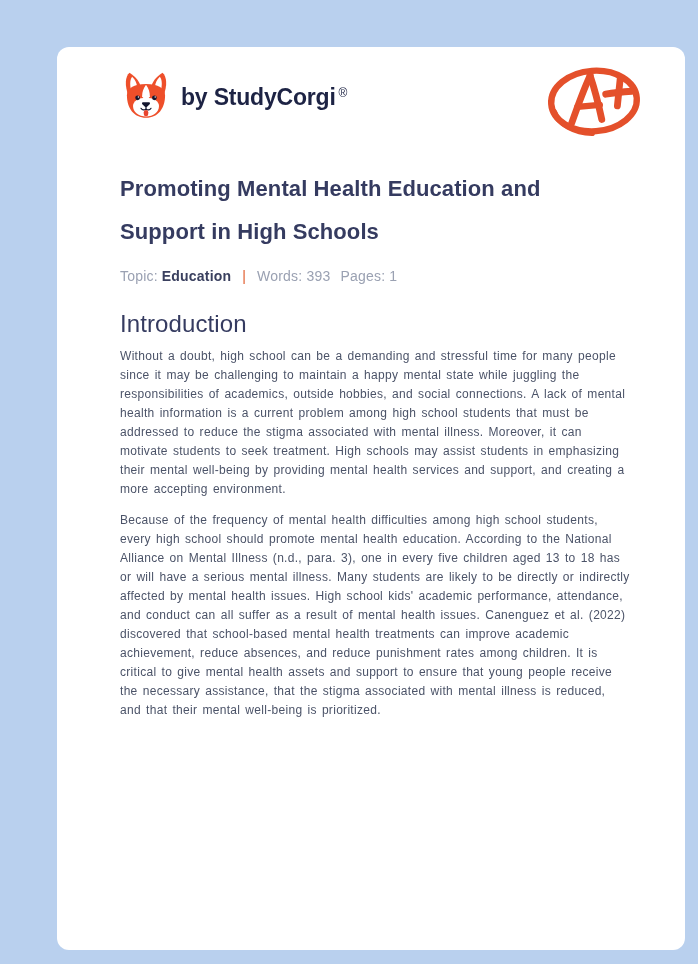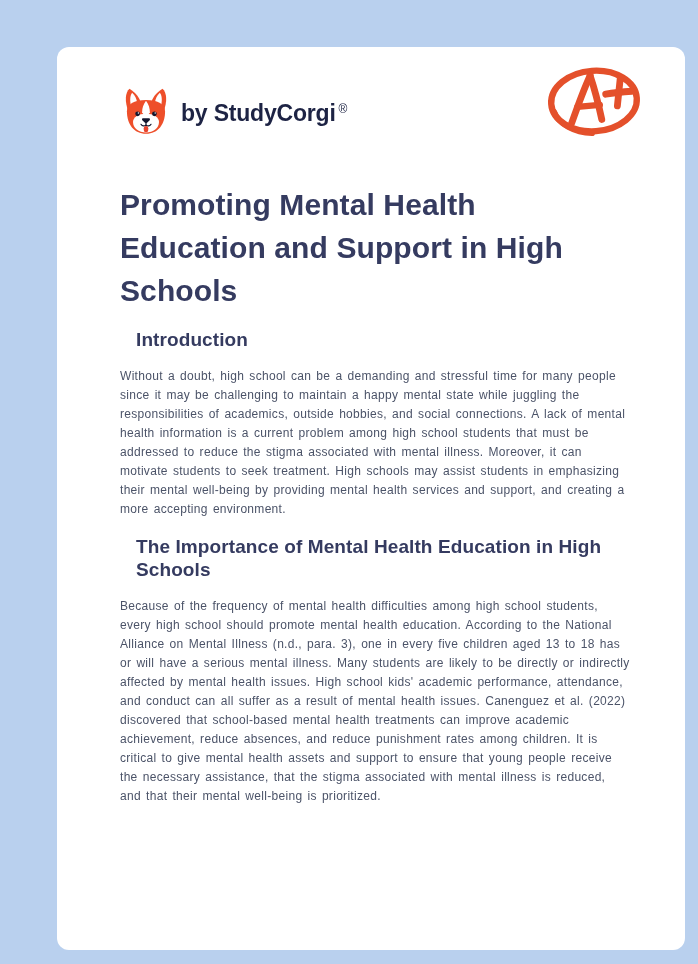--- a/index.html
+++ b/index.html
@@ -9,21 +9,21 @@
     font-family: "Liberation Sans", "DejaVu Sans", sans-serif;
     background: #b9d0ee;
     position: relative;
   }
   .page-card {
     position: absolute;
     left: 57px; top: 47px;
     width: 628px; height: 903px;
     background: #ffffff;
     border-radius: 12px;
-    padding: 40px 54px 0 63px;
+    padding: 24px 54px 0 63px;
     overflow: visible;
   }
   .logo-row {
     display: flex;
     align-items: center;
     height: 52px;
   }
   .corgi-icon { width: 52px; height: 52px; flex: 0 0 auto; }
   .logo-text {
     margin-left: 9px;
@@ -42,21 +42,21 @@
     margin-left: 3px;
   }
   .grade-badge {
     position: absolute;
     top: 16px; right: 42px;
     width: 98px; height: 76px;
   }
   .doc-title {
     margin-top: 44px;
     max-width: 462px;
-    font-size: 30px;
+    font-size: 22px;
     line-height: 43px;
     font-weight: 700;
     color: #353b60;
     letter-spacing: 0.1px;
   }
   .meta-row {
     margin: 14px 0 27px 0;
     font-size: 14px;
     line-height: 18px;
     color: #9aa1b2;
@@ -68,26 +68,26 @@
     margin-left: 4px;
     text-decoration: none;
     cursor: pointer;
   }
   .meta-separator {
     color: #e05a2b;
     margin: 0 11px;
   }
   .meta-words { margin-right: 10px; }
   .section-heading {
-    font-size: 19px;
+    font-size: 24px;
     line-height: 23px;
-    font-weight: 700;
+    font-weight: 400;
     color: #353b60;
     letter-spacing: 0.1px;
-    margin: 16px;
+    margin: 0;
   }
   .body-paragraph {
     margin: 12px 0 3px 0;
     font-size: 12px;
     line-height: 19px;
     color: #4b5368;
     letter-spacing: 0.3px;
     word-spacing: 1.5px;
   }
 </style>
@@ -135,21 +135,23 @@
       <path d="M46,13 C51,28 55,44 58,58" stroke-width="7"></path>
       <path d="M33,45 L56,43" stroke-width="6.5"></path>
 
       <path d="M62,32 C70,30.5 80,29.5 89,29" stroke-width="7"></path>
       <path d="M77,15 C76,24 75,34 74,44" stroke-width="7"></path>
     </g>
   </svg>
 
   <h1 class="doc-title">Promoting Mental Health Education and Support in High Schools</h1>
 
+  <div class="meta-row">
+    <span>Topic:</span><a class="topic-value">Education</a><span class="meta-separator">|</span><span class="meta-words"><span>Words:</span> <span>393</span></span><span><span>Pages:</span> <span>1</span></span>
+  </div>
 
   <div id="article-sections">
       <h2 class="section-heading">Introduction</h2>
       <p class="body-paragraph">Without a doubt, high school can be a demanding and stressful time for many people since it may be challenging to maintain a happy mental state while juggling the responsibilities of academics, outside hobbies, and social connections. A lack of mental health information is a current problem among high school students that must be addressed to reduce the stigma associated with mental illness. Moreover, it can motivate students to seek treatment. High schools may assist students in emphasizing their mental well-being by providing mental health services and support, and creating a more accepting environment.</p>
-      <h2 class="section-heading">The Importance of Mental Health Education in High Schools</h2>
       <p class="body-paragraph">Because of the frequency of mental health difficulties among high school students, every high school should promote mental health education. According to the National Alliance on Mental Illness (n.d., para. 3), one in every five children aged 13 to 18 has or will have a serious mental illness. Many students are likely to be directly or indirectly affected by mental health issues. High school kids' academic performance, attendance, and conduct can all suffer as a result of mental health issues. Canenguez et al. (2022) discovered that school-based mental health treatments can improve academic achievement, reduce absences, and reduce punishment rates among children. It is critical to give mental health assets and support to ensure that young people receive the necessary assistance, that the stigma associated with mental illness is reduced, and that their mental well-being is prioritized.</p>
     </div>
 
 </div>
 
 </body></html>

